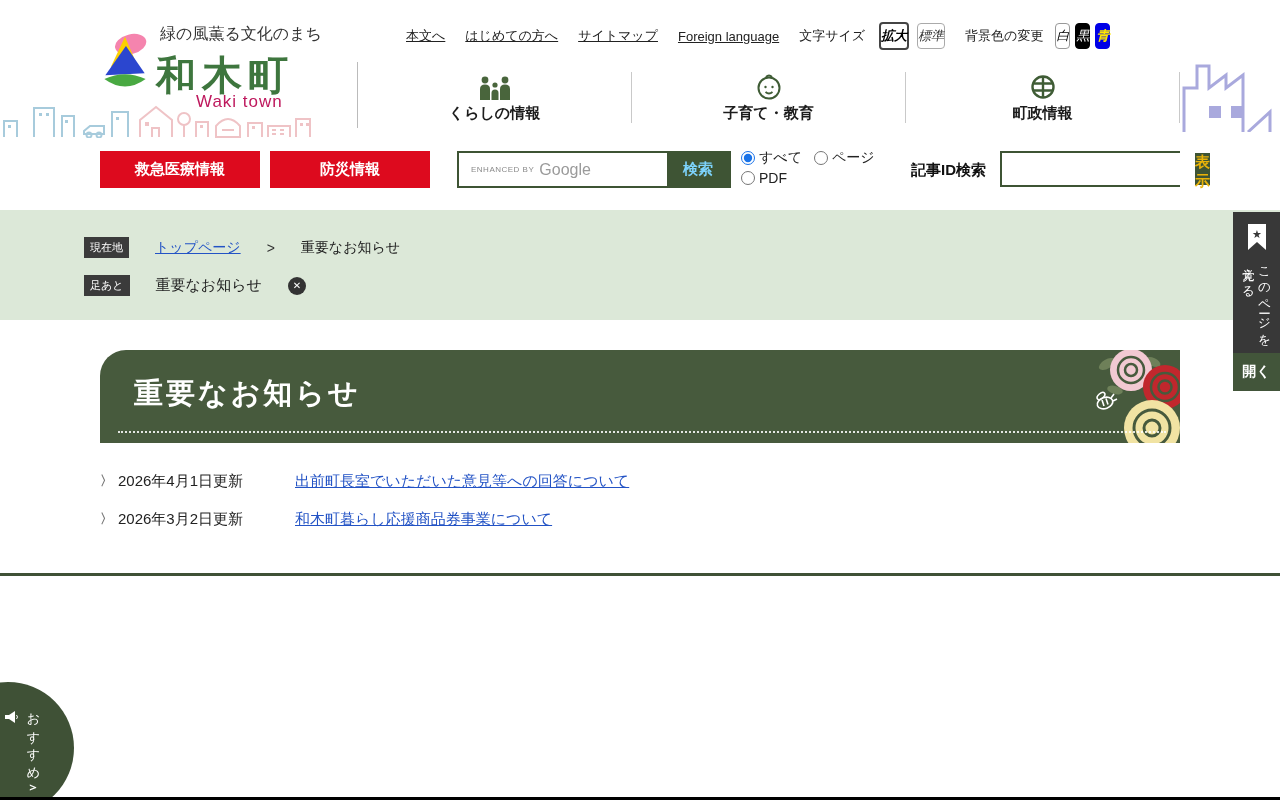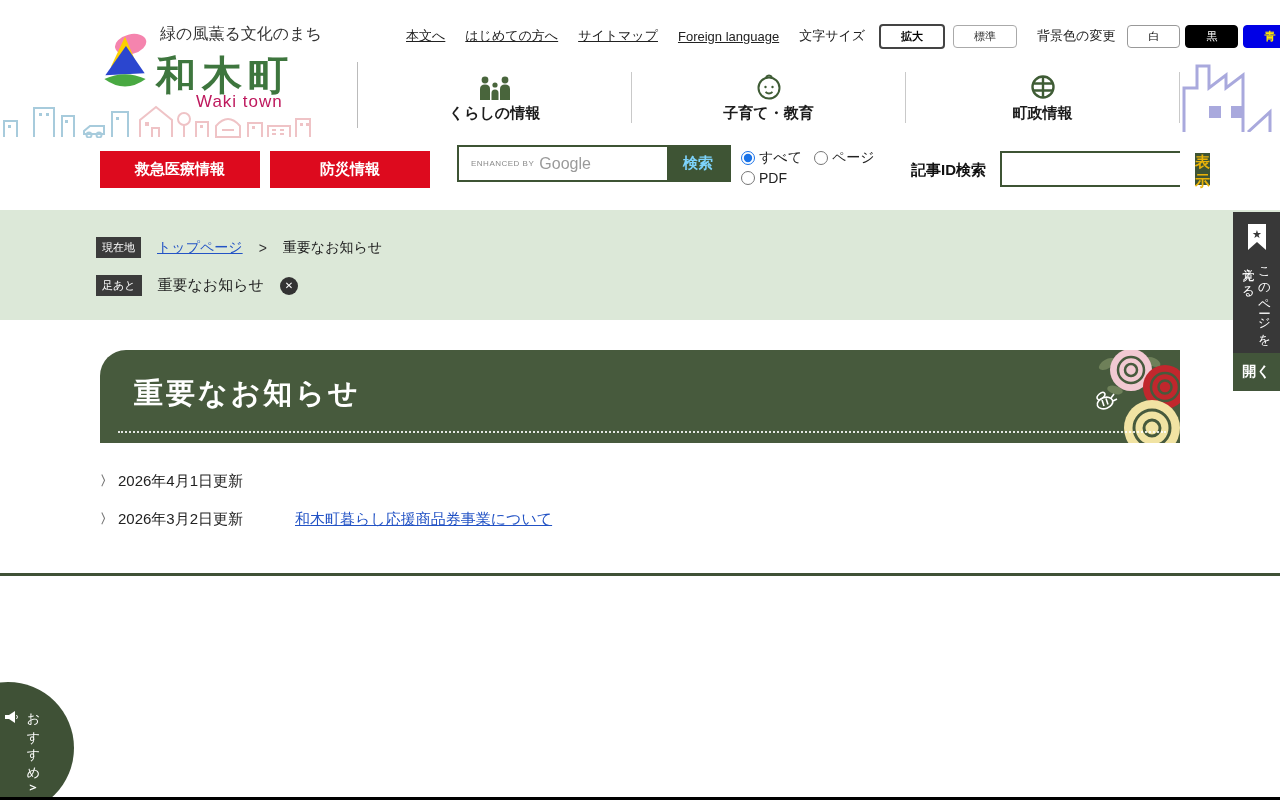--- a/index.html
+++ b/index.html
@@ -11,57 +11,57 @@
   .tagline { position:absolute; left:160px; top:24px; font-size:16px; color:#333; }
   .logo-mark { position:absolute; left:96px; top:32px; }
   .site-title { position:absolute; left:156px; top:48px; font-size:40px; font-weight:bold; color:#3e763e; letter-spacing:6px; }
   .site-sub { position:absolute; left:196px; top:92px; font-size:17px; color:#be185d; letter-spacing:1px; }
   .skyline { position:absolute; left:0; top:92px; }
   .logo-divider { position:absolute; left:357px; top:62px; width:1px; height:66px; background:#bbb; }
 
   .util-nav { position:absolute; left:406px; top:24px; display:flex; align-items:center; gap:20px; height:24px; }
   .util-link { font-size:13px; color:#222; text-decoration:underline; cursor:pointer; white-space:nowrap; }
   .util-label { font-size:13px; color:#222; white-space:nowrap; }
-  .chip { font-size:11px; background:#fff; border-radius:4px; padding:3px 20px; cursor:pointer; white-space:nowrap; }
+  .chip { font-size:13px; background:#fff; border-radius:4px; padding:3px 0; cursor:pointer; white-space:nowrap;font-style:italic; }
   .chip-zoom { border:2px solid #444; font-weight:bold; margin-left:-6px; }
   .chip-std  { border:1px solid #aaa; color:#333; margin-left:-12px; }
   .bg-group { display:flex; gap:5px; margin-left:-8px; }
   .chip-white { border:1px solid #999; color:#000; }
   .chip-black { background:#000; color:#fff; border:1px solid #000; }
   .chip-blue  { background:#0000e6; color:#ffe800; font-weight:bold; border:1px solid #0000e6; }
 
   .main-nav { position:absolute; left:358px; top:66px; width:822px; height:62px; display:flex;align-items:center; }
   .nav-item { flex:1; display:flex; flex-direction:column; align-items:center; justify-content:center; gap:4px; border-right:1px solid #c9c9c9; cursor:pointer; }
   .nav-item .nav-ico { height:28px; display:flex; align-items:flex-end; }
   .nav-label { font-size:15px; font-weight:bold; color:#1c1c1c; white-space:nowrap; }
   .factory { position:absolute; right:0; top:60px; }
 
   
   .btn-red { position:absolute; top:151px; height:37px; width:160px; background:#dd0a1e; color:#fff;
              font-size:15px; font-weight:bold; display:flex; align-items:center; justify-content:center; cursor:pointer; }
-  .search-box { position:absolute; left:457px; top:145px; width:274px; height:37px; border:2px solid #3e5434; background:#fff; display:flex; }
+  .search-box { position:absolute; left:457px; top:151px; width:274px; height:37px; border:2px solid #3e5434; background:#fff; display:flex; }
   .search-ph { position:absolute; left:12px; top:0; height:33px; display:flex; align-items:center; gap:5px; pointer-events:none; }
   .search-ph .eb { font-size:8px; color:#8a8a8a; letter-spacing:.5px; }
   .search-ph .gg { font-size:16px; color:#9a9a9a; }
   .search-input { flex:1; border:none; outline:none; background:transparent; font-size:14px; padding:0 8px; }
   .search-btn { width:62px; background:#3e5434; color:#7dd3fc; border:none; font-size:15px; font-weight:bold; cursor:pointer;
                 font-family:"Liberation Sans",sans-serif; }
   .scope { position:absolute; left:741px; top:149px; width:150px; font-size:14px; color:#222; }
   .scope-row { display:flex; gap:12px; margin-bottom:3px; }
   .radio-item { display:flex; align-items:center; gap:4px; cursor:pointer; }
   .radio-item input { accent-color:#1a73e8; width:14px; height:14px; }
   .articleid-label { position:absolute; left:911px; top:161px; font-size:15px; font-weight:bold; color:#111; }
   .articleid-box { position:absolute; left:1000px; top:151px; width:180px; height:36px; border:2px solid #3e5434; background:#fff; display:flex; }
   .articleid-input { flex:1; border:none; outline:none; font-size:14px; padding:0 6px; }
   .articleid-btn { width:58px; background:#3e5434; color:#eab308; border:none; font-size:15px; font-weight:bold; cursor:pointer;
                    font-family:"Liberation Sans",sans-serif; }
 
   
   .band { position:absolute; left:0; top:210px; width:1280px; height:110px; background:#dce8d8; }
-  .crumb-row { position:absolute; left:96px; display:flex; align-items:center; gap:16px; }
+  .crumb-row { position:absolute; left:84px; display:flex; align-items:center; gap:26px; }
   .badge { background:#3b3b3b; color:#fff; font-size:11px; padding:3px 6px; white-space:nowrap; }
   .crumb-link { font-size:14px; color:#2353c5; text-decoration:underline; cursor:pointer; }
   .crumb-sep { font-size:14px; color:#333; }
   .crumb-cur { font-size:14px; color:#222; }
   .foot-item { font-size:15px; color:#222; }
   .close-ico { width:18px; height:18px; border-radius:50%; background:#333; color:#fff; font-size:10px; font-weight:bold;
                display:flex; align-items:center; justify-content:center; cursor:pointer; }
 
   
   .banner { position:absolute; left:100px; top:350px; width:1080px; height:93px; background:#475a3d;
@@ -289,20 +289,21 @@
         <path d="M96 48 l3-4 M98 51 l4-2"></path>
       </g>
     </svg>
     <div class="dots"></div>
   </div>
 
   <div class="news">
     <div class="news-row">
       <span class="chev">〉</span>
       <span class="news-date">2026年4月1日更新</span>
+      <a class="news-link">出前町長室でいただいた意見等への回答について</a>
     </div>
     <div class="news-row">
       <span class="chev">〉</span>
       <span class="news-date">2026年3月2日更新</span>
       <a class="news-link">和木町暮らし応援商品券事業について</a>
     </div>
   </div>
 
   <div class="footer">
     

